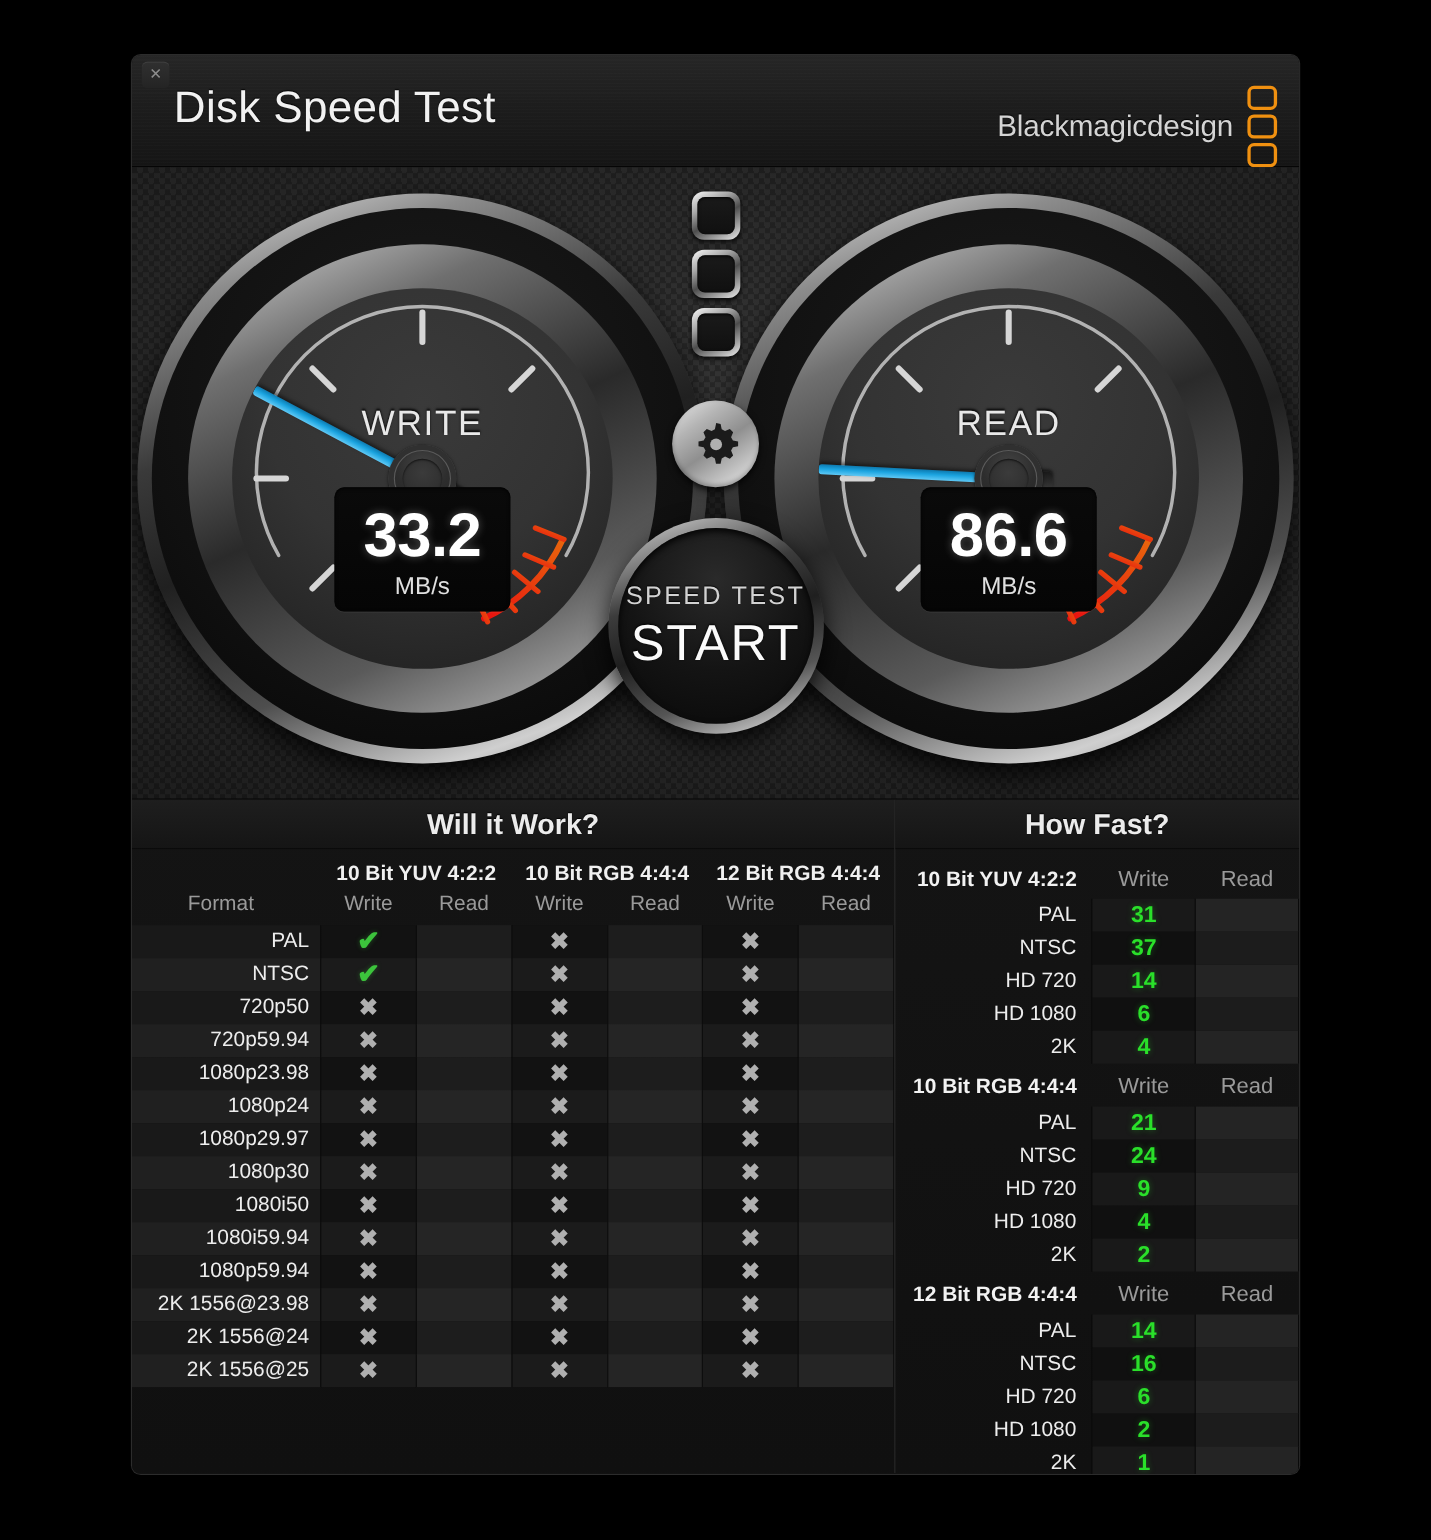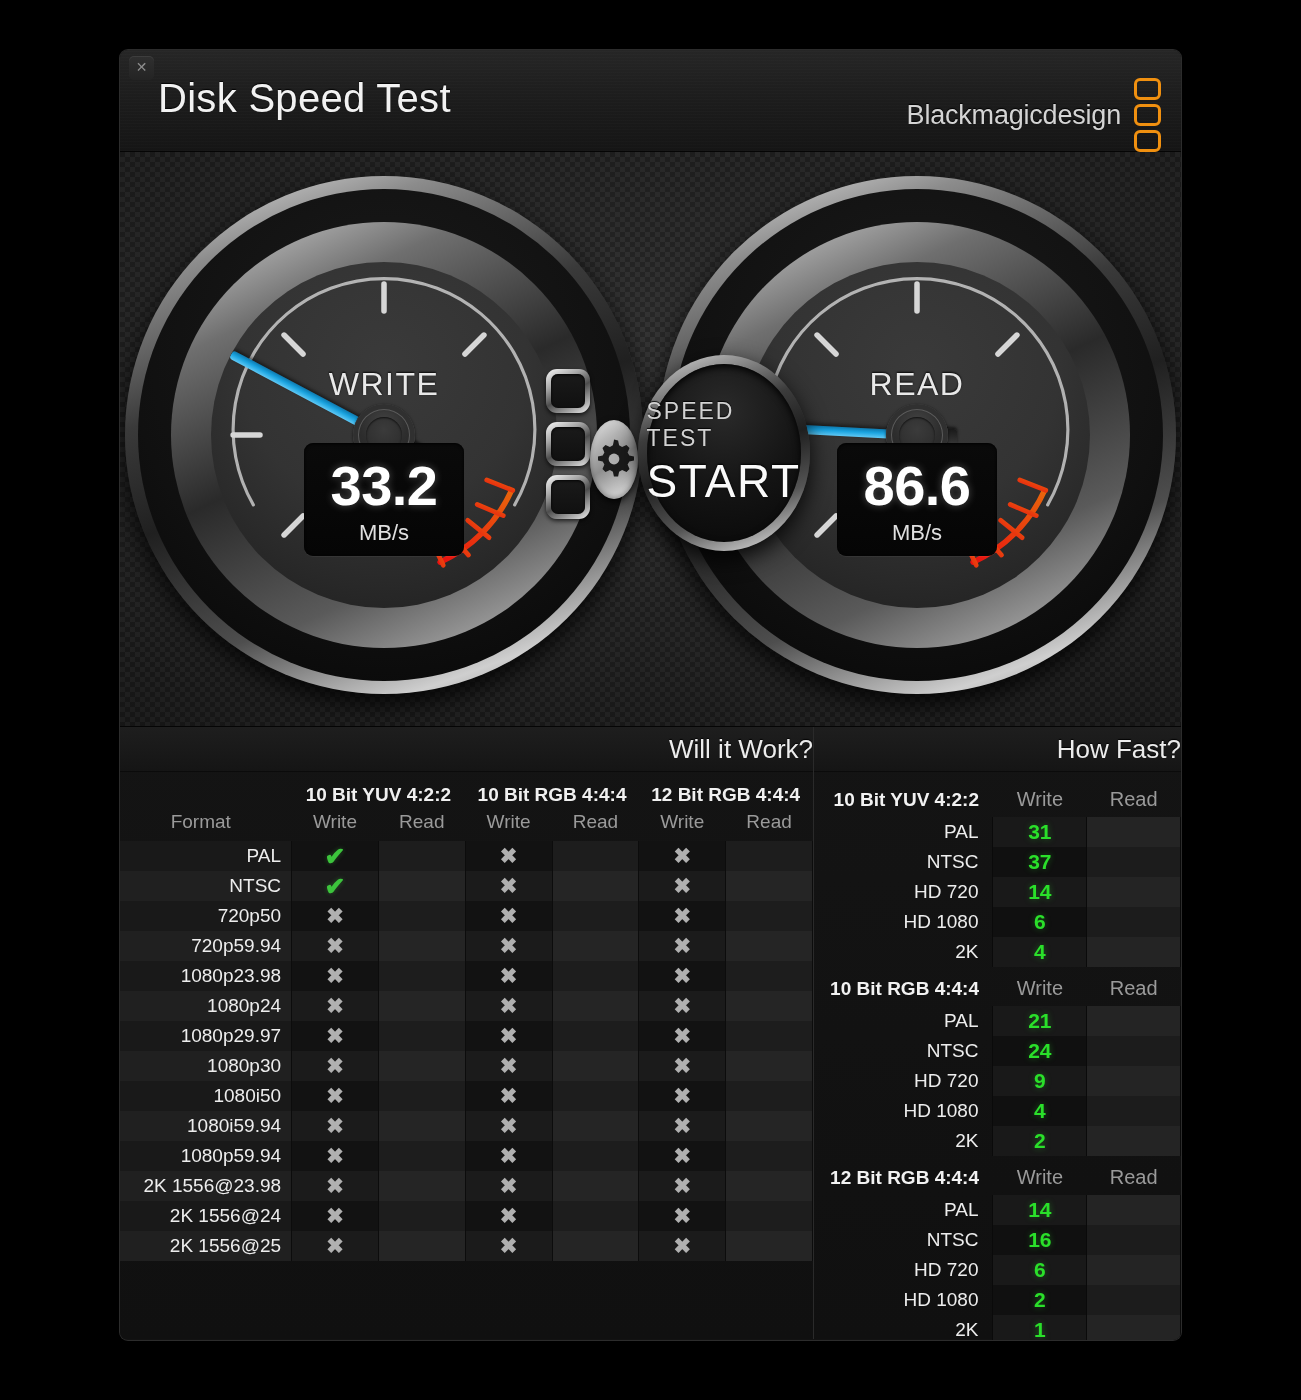--- a/index.html
+++ b/index.html
@@ -188,21 +188,21 @@
     text-shadow: 0 0 9px rgba(255,255,255,0.28);
   }
   .readout-unit { font-size: 22px; color: #e0e0e0; }
 
   
   #center-col {
     position: absolute;
     left: 50%; top: 12px;
     transform: translateX(-50%);
     width: 210px; height: 550px;
-    display: flex; flex-direction: row; align-items: center;
+    display: flex; flex-direction: column; align-items: center;
   }
   #indicator-lights { margin-top: 10px; display: flex; flex-direction: column; gap: 9px; }
   .ind-light {
     width: 44px; height: 44px;
     border-radius: 11px;
     background: linear-gradient(150deg, #fafafa 0%, #a8a8a8 30%, #4d4d4d 55%, #9e9e9e 78%, #efefef 100%);
     padding: 5px;
     box-shadow: 0 2px 4px rgba(0,0,0,0.7);
   }
   .ind-light-inner {
@@ -253,26 +253,27 @@
     height: 612px;
     display: flex;
     background: linear-gradient(180deg, #141414, #101010);
   }
   #panel-left  { width: 693px; position: relative; }
   #panel-right { flex: 1; position: relative; border-left: 1px solid #2a2a2a; }
 
   .panel-title {
     height: 45px;
     line-height: 45px;
-    text-align: right;
+    text-align: center;
     font-size: 26px;
     color: #ececec;
     background: linear-gradient(180deg, #1e1e1e, #151515);
     border-bottom: 1px solid #0b0b0b;
     text-shadow: 0 -1px 1px rgba(0,0,0,0.9);
+    font-weight: bold;
   }
 
   table { border-collapse: collapse; width: 100%; }
 
   
   #wiw-table { table-layout: fixed; margin-top: 4px; }
   #wiw-table col.c-format { width: 166px; }
   #wiw-table col.c-cell   { width: 84px;  }
 
   #wiw-table th.grp {

